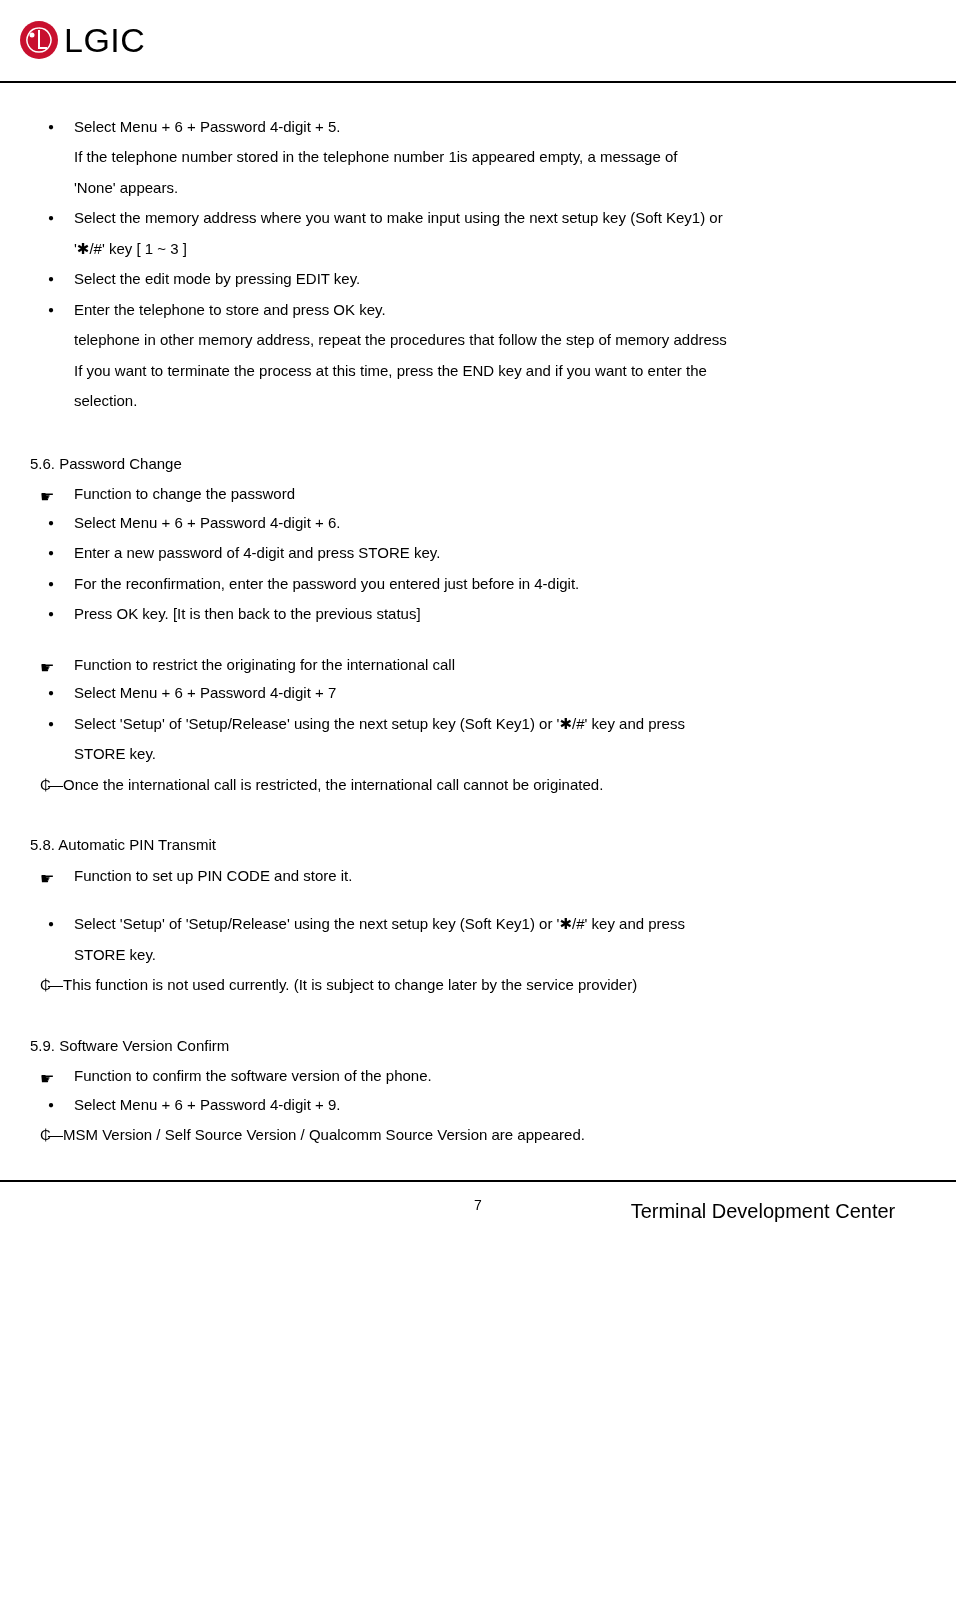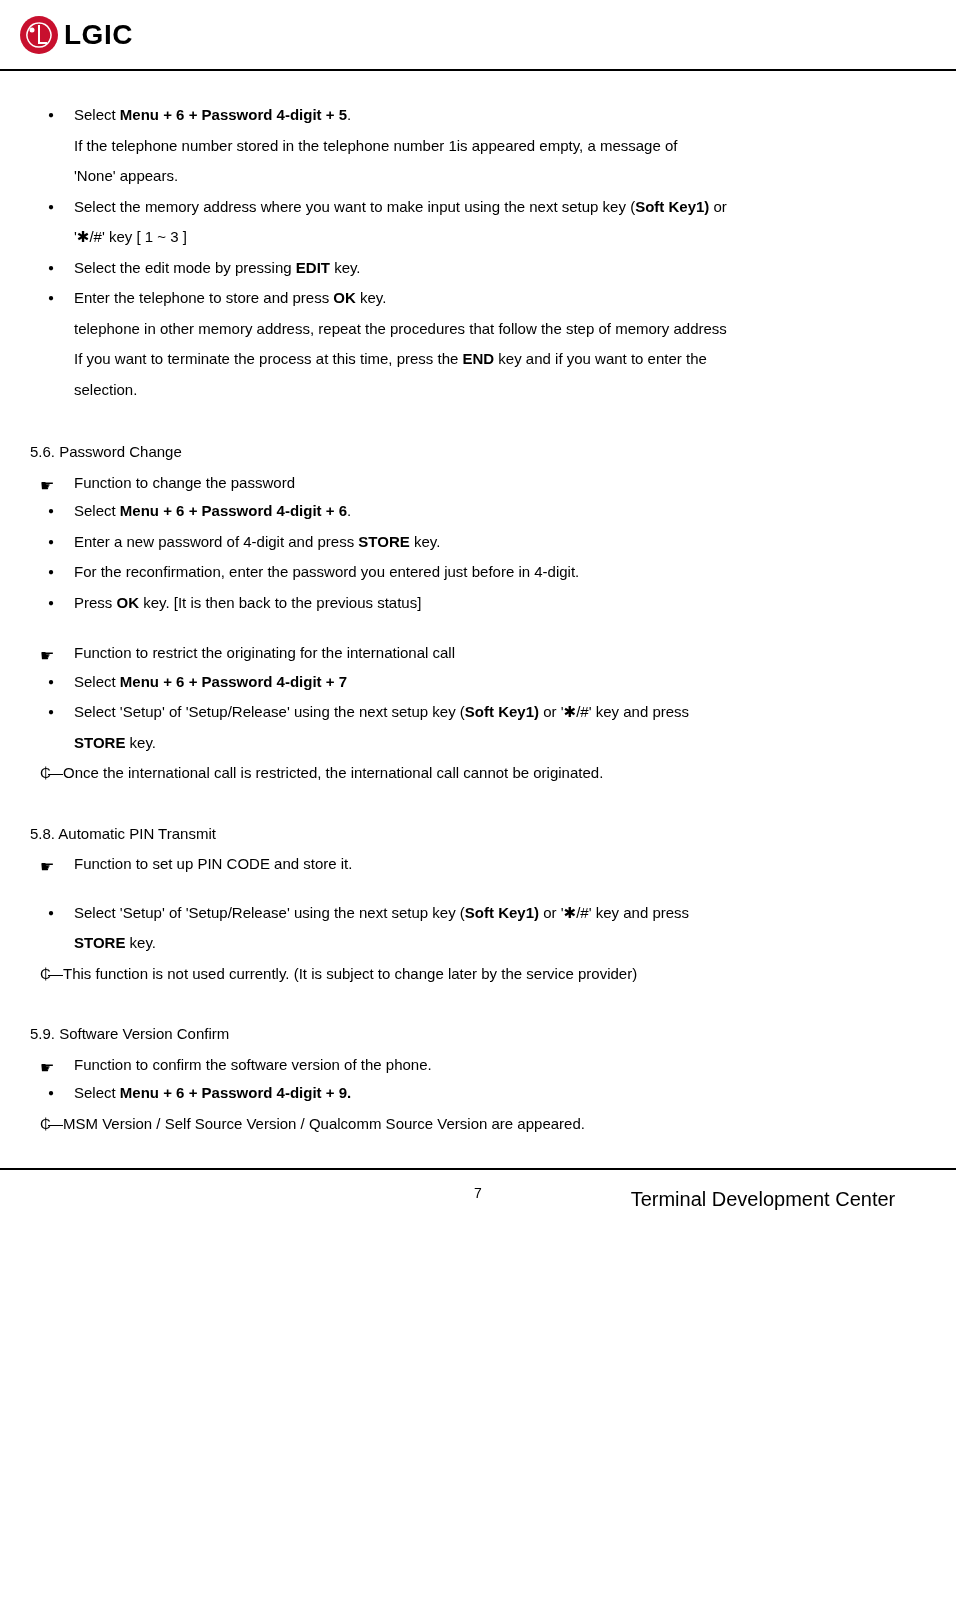--- a/index.html
+++ b/index.html
@@ -21,22 +21,22 @@
     }
     .logo-circle {
       width: 38px;
       height: 38px;
       border-radius: 50%;
       background: #c8102e;
       margin-right: 6px;
       position: relative;
     }
     .logo-text {
-      font-size: 28px;
-      font-weight: bold;
+      font-size: 34px;
+      font-weight: normal;
       letter-spacing: 0.5px;
     }
     .content {
       padding: 0 20px 0 30px;
     }
     ul.bullet-list {
       list-style: none;
       padding-left: 0;
       margin: 0;
     }
@@ -90,21 +90,21 @@
     }
     .page-num {
       flex:1;
       text-align:center;
       font-size: 14px;
     }
     .footer-text {
       font-size: 20px;
       text-align: left;
     }
-    .bold { font-weight: bold; }
+    .bold { font-weight: normal; }
     .spacer { height: 20px; }
   </style>
 </head>
 <body>
 
 <div class="header">
   <div class="logo-circle">
     <svg viewBox="0 0 38 38" width="38" height="38">
       <circle cx="12" cy="14" r="2.5" fill="#fff"></circle>
       <path d="M 19 9 L 19 27 L 27 27" stroke="#fff" stroke-width="2" fill="none"></path>

